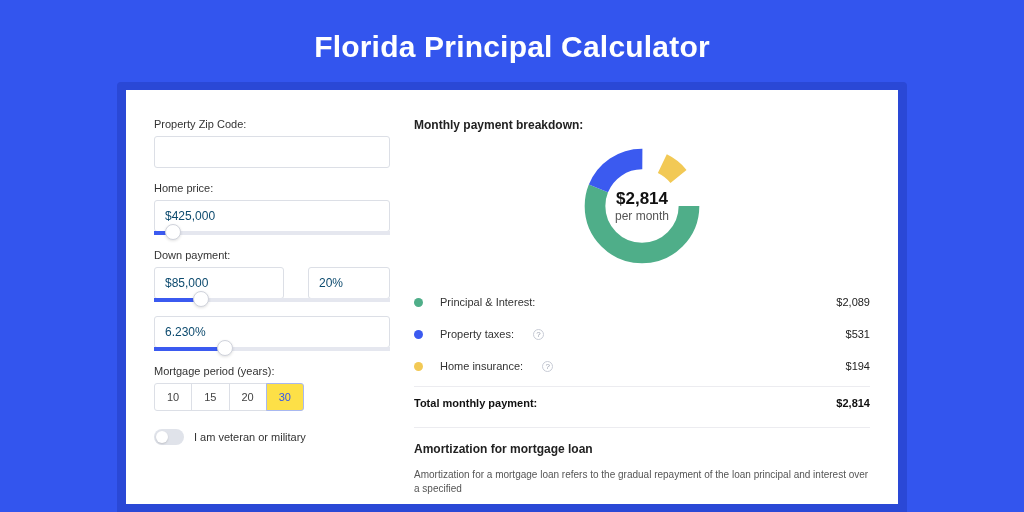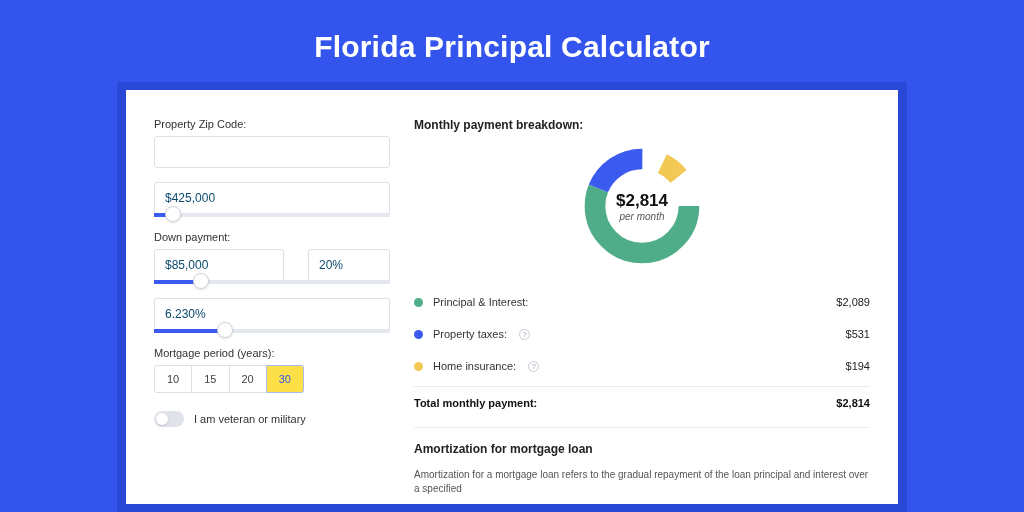--- a/index.html
+++ b/index.html
@@ -125,28 +125,28 @@
     position: relative;
   }
   .donut { width: 124px; height: 124px; }
   .donut-center {
     position: absolute;
     top: 50%; left: 50%;
     transform: translate(-50%, -50%);
     text-align: center;
   }
   .donut-amount { font-size: 17px; font-weight: 700; color: #111; }
-  .donut-sub { font-size: 10px; color: #555; font-style: italic; }
+  .donut-sub { font-size: 12px; color: #555; }
   .legend-row {
     display: flex;
     align-items: center;
     justify-content: space-between;
     padding: 10px 0;
   }
-  .legend-left { display: flex; align-items: center; gap: 10px; }
+  .legend-left { display: flex; align-items: center; gap: 17px; }
   .legend-dot {
     width: 9px; height: 9px;
     border-radius: 50%;
     flex-shrink: 0;
   }
   .legend-label { font-size: 11px; color: #333; }
   .legend-value { font-size: 11px; color: #222; }
   .help-icon {
     width: 11px; height: 11px;
     border: 1px solid #c8ccd6;
@@ -188,20 +188,21 @@
   <div class="card">
 
     <div class="left-col">
 
       <div class="field-group">
         <label class="field-label">Property Zip Code:</label>
         <input class="text-input" type="text" value="" style="">
       </div>
 
       <div class="field-group">
+        <label class="field-label">Home price:</label>
         <input class="text-input" type="text" value="$425,000" style="">
         <div class="slider-track">
           <div class="slider-fill" style="width: 8%;"></div>
           <div class="slider-thumb" style="left: calc(8% - 8px);"></div>
         </div>
       </div>
 
       <div class="field-group">
         <label class="field-label">Down payment:</label>
         <div class="dp-row">

